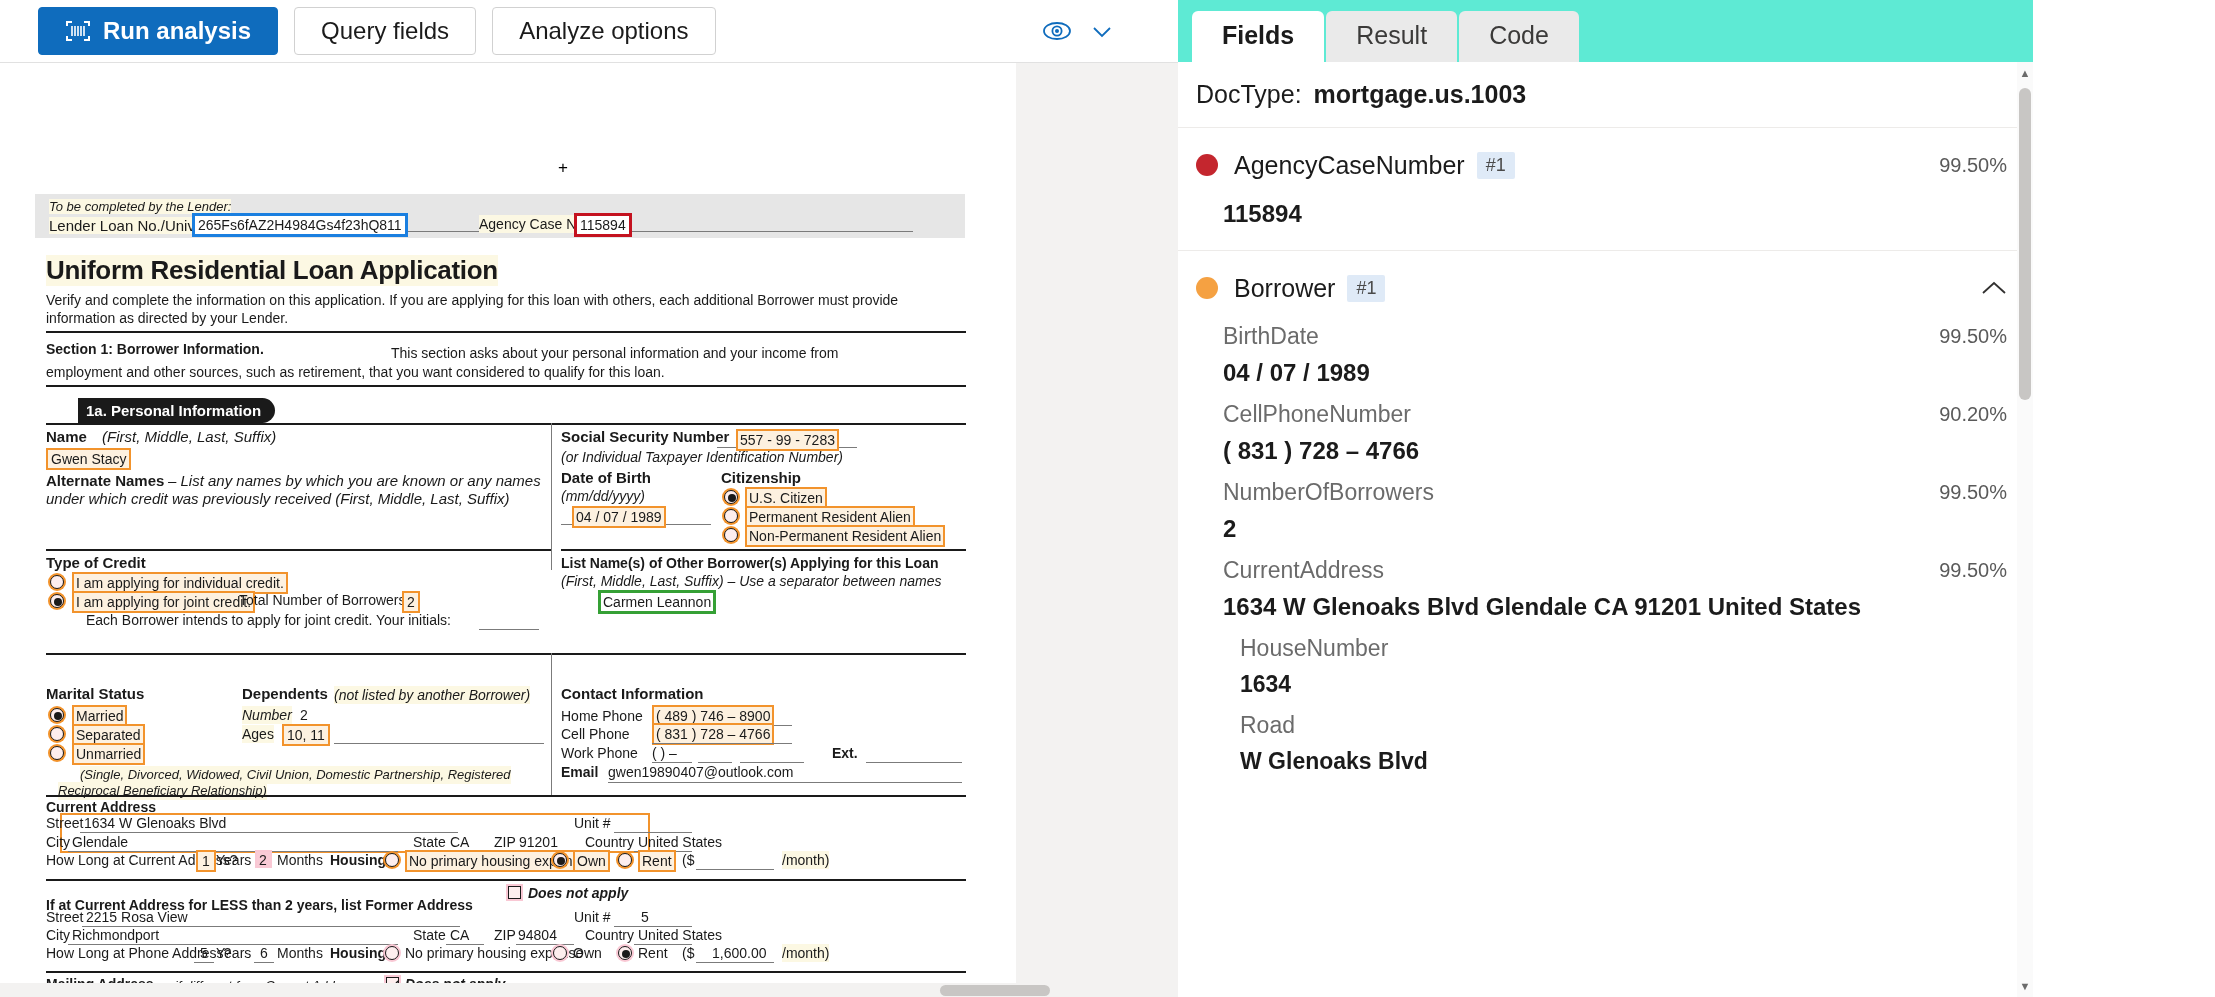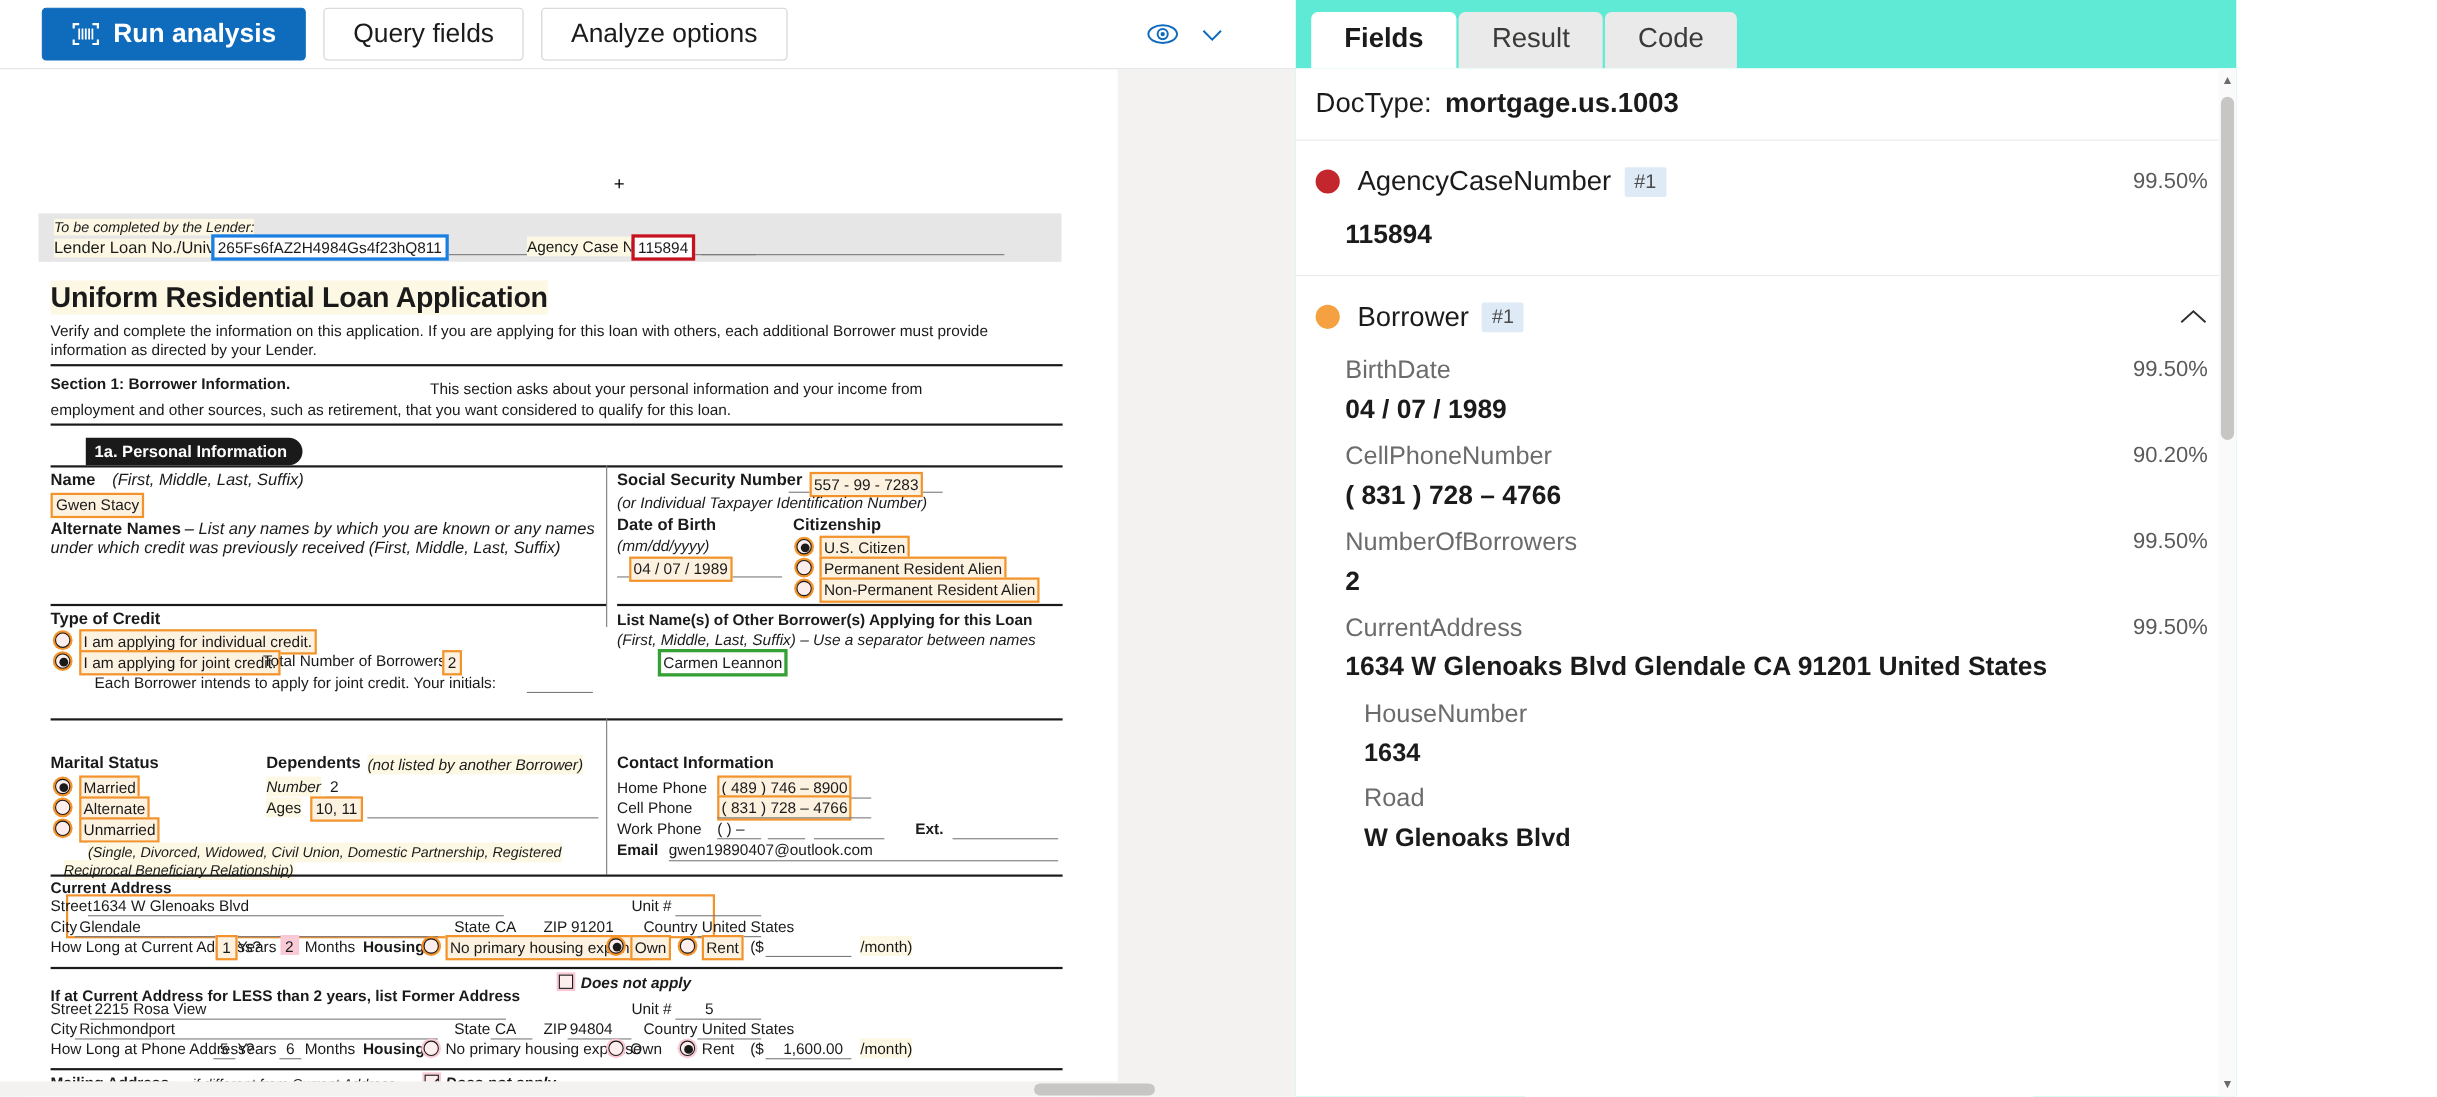--- a/index.html
+++ b/index.html
@@ -259,21 +259,21 @@
 
         <div class="rule2" style="left:22px; top:590px; width:920px;"></div>
 
         <span class="t b" style="left:22px; top:622px;">Marital Status</span>
         <div class="radio on orangering" style="left:26px; top:645px;"></div>
         <div class="box-orange" style="position:absolute; left:48px; top:642px; padding:0 2px;">
           <span class="t s14" style="position:static; display:inline-block;">Married</span>
         </div>
         <div class="radio orangering" style="left:26px; top:664px;"></div>
         <div class="box-orange" style="position:absolute; left:48px; top:661px; padding:0 2px;">
-          <span class="t s14" style="position:static; display:inline-block;">Alternate</span>
+          <span class="t s14" style="position:static; display:inline-block;">Separated</span>
         </div>
         <div class="radio orangering" style="left:26px; top:683px;"></div>
         <div class="box-orange" style="position:absolute; left:48px; top:680px; padding:0 2px;">
           <span class="t s14" style="position:static; display:inline-block;">Unmarried</span>
         </div>
         <span class="t i s13 hl" style="left:56px; top:703px;">(Single, Divorced, Widowed, Civil Union, Domestic Partnership, Registered</span>
         <span class="t i s13 hl" style="left:34px; top:719px;">Reciprocal Beneficiary Relationship)</span>
 
         <span class="t b" style="left:218px; top:622px;">Dependents</span>
         <span class="t i s14 hl" style="left:310px; top:623px;">(not listed by another Borrower)</span>

